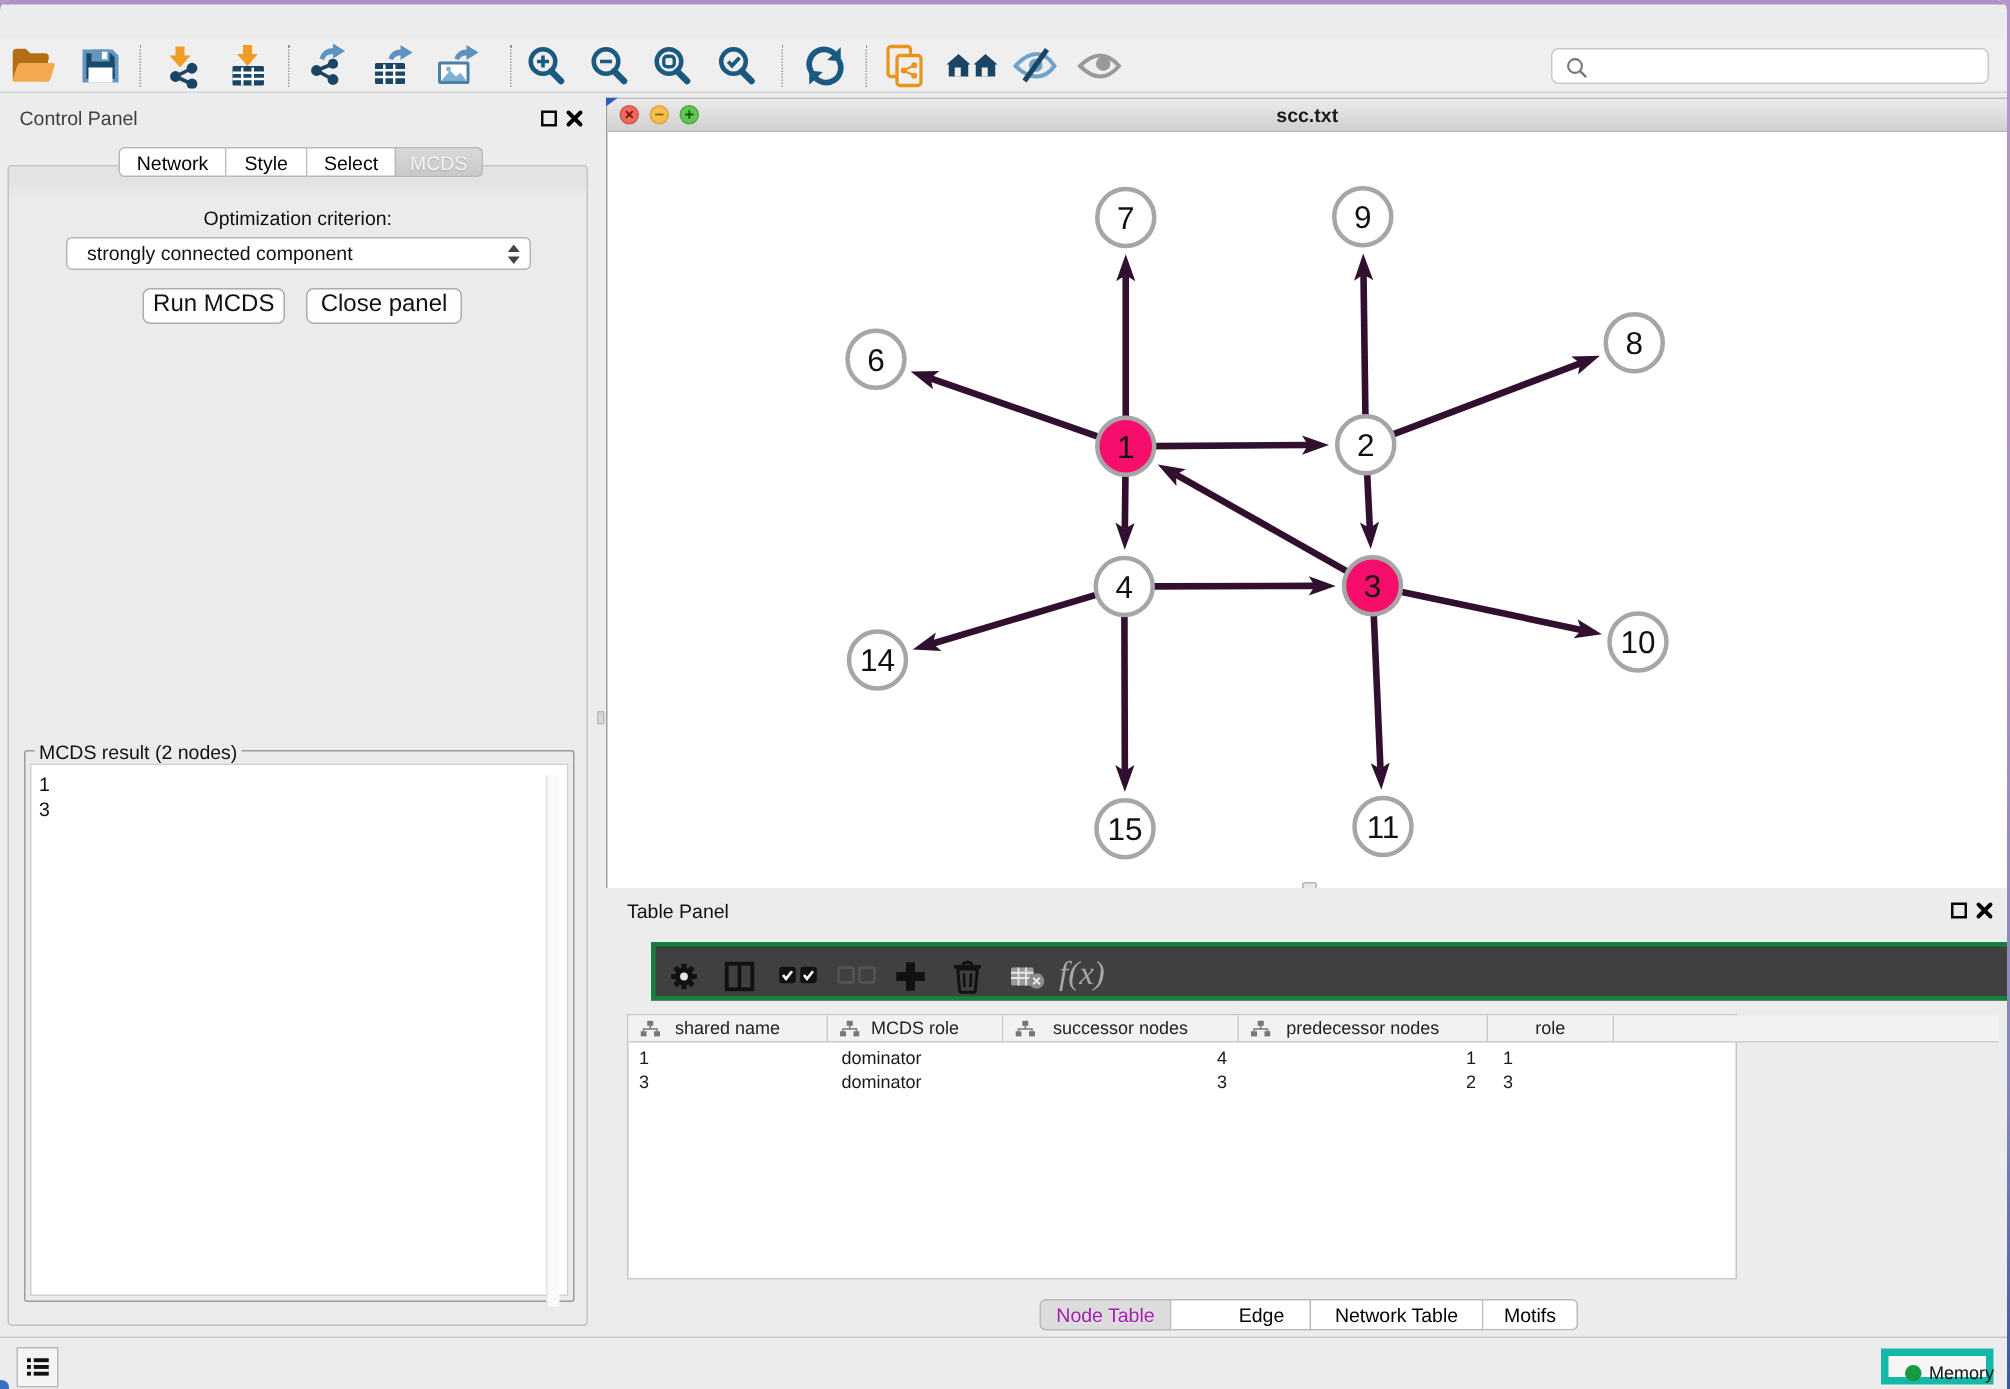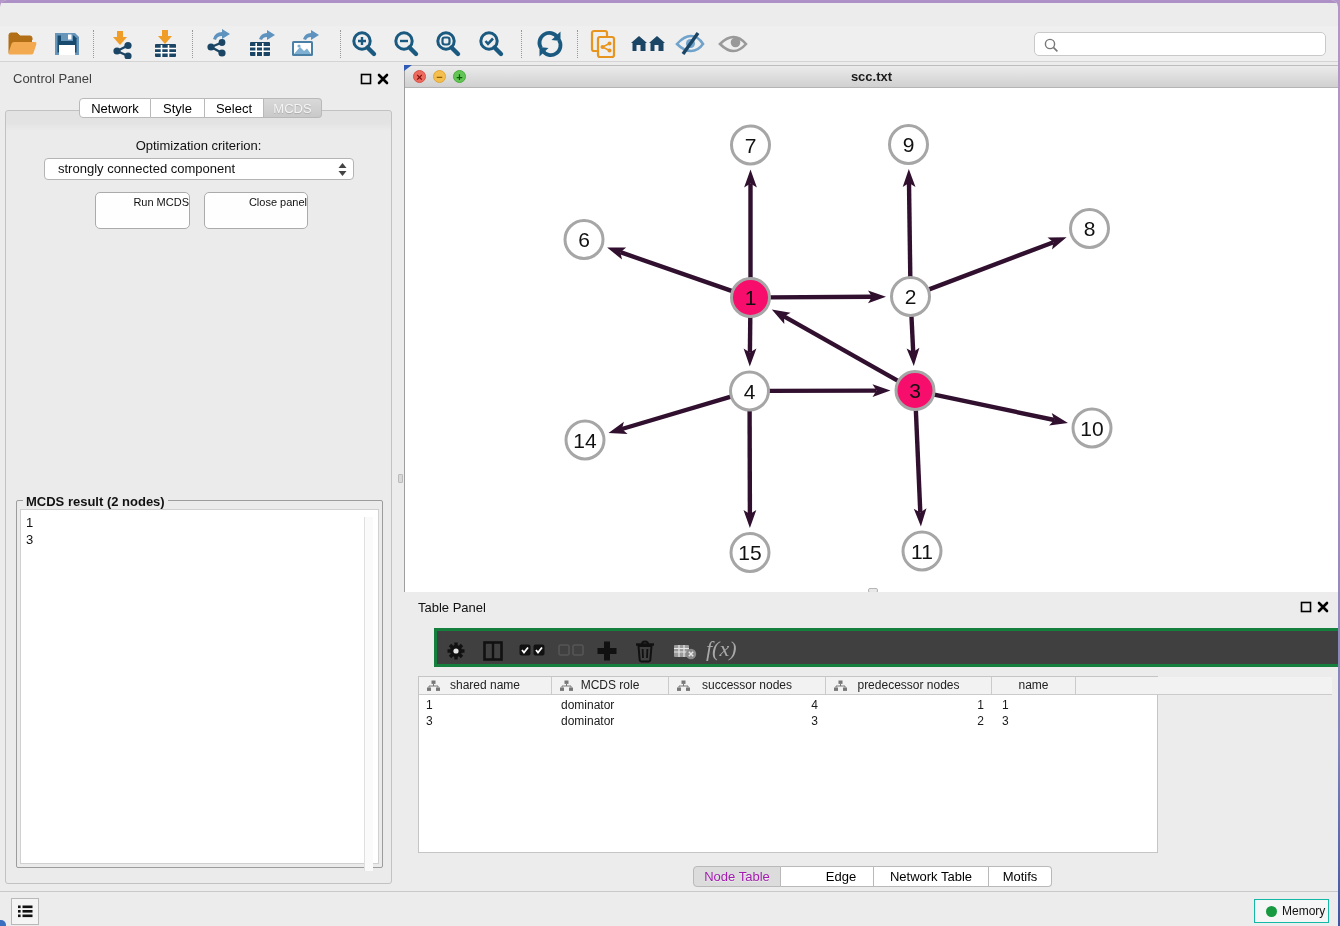--- a/index.html
+++ b/index.html
@@ -22,23 +22,23 @@
 #cpanel { position:absolute; left:0; top:62px; width:397px; height:828px; background:#ececec; }
 #cptitle { position:absolute; left:13px; top:9px; font-size:13px; color:#404040; }
 .tabrow { position:absolute; display:flex; height:20px; font-size:13px; z-index:5; }
 .tab { border:1px solid #b9b9b9; border-left:none; background:#fff; color:#000; text-align:center; line-height:19px; font-weight:500; }
 .tab.first { border-left:1px solid #b9b9b9; border-radius:4px 0 0 4px; }
 .tab.last { border-radius:0 4px 4px 0; }
 .tab.sel { background:linear-gradient(#d9d9d9,#c9c9c9); color:#f4f4f4; text-shadow:0 1px 1px #aaa; }
 #cppane { position:absolute; left:5px; top:48px; width:387px; height:774px; background:linear-gradient(#e3e3e3 0px,#e3e3e3 12px,#ebebeb 20px); border:1px solid #c2c2c2; border-radius:3px; }
 #optlabel { position:absolute; left:0; top:27px; width:100%; text-align:center; font-size:13px; color:#111; }
 #combo { position:absolute; left:38px; top:47px; width:310px; height:22px; background:#fff; border:1px solid #b4b4b4; border-radius:4px; font-size:13px; line-height:20px; padding-left:13px; color:#111; }
-.btn { position:absolute; top:81px; height:37px; background:#fefefe; border:1px solid #ababab; border-radius:5px; font-size:11px; text-align:right; line-height:19px; color:#111; }
+.btn { position:absolute; top:81px; height:24px; background:#fefefe; border:1px solid #ababab; border-radius:5px; font-size:16px; text-align:center; line-height:19px; color:#111; }
 #fieldset { position:absolute; left:10px; top:389px; width:367px; height:368px; border:1px solid #9c9c9c; border-radius:2px; }
-#fslabel { position:absolute; left:6px; top:-7px; font-size:13px; color:#111; background:#ebebeb; padding:0 3px;font-weight:bold; }
+#fslabel { position:absolute; left:6px; top:-7px; font-size:13px; color:#111; background:#ebebeb; padding:0 3px; }
 #resultarea { position:absolute; left:3px; top:8px; width:359px; height:355px; background:#fff; border:1px solid #d0d0d0; font-size:13px; line-height:16.5px; padding:5px 0 0 5px; color:#111; }
 #resscroll { position:absolute; right:5px; top:7px; width:9px; height:354px; background:#fafafa; border-left:1px solid #e0e0e0; }
 
 #netwin { position:absolute; left:404px; top:65px; width:934px; height:527px; background:#fff; border-left:1px solid #9e9e9e; border-top:1px solid #bdbdbd; }
 #nettitle { position:absolute; left:0; top:0; width:100%; height:22px; background:linear-gradient(#ebebeb,#d0d0d0); border-bottom:1px solid #b4b4b4; }
 .mtl { position:absolute; top:4px; width:13px; height:13px; border-radius:50%; font-size:11px; font-weight:bold; text-align:center; line-height:12px; }
 #nettitletext { position:absolute; top:3px; left:0; width:100%; text-align:center; font-size:13px; font-weight:bold; color:#1a1a1a; }
 #grip { position:absolute; left:463px; top:522px; width:10px; height:5px; background:#e8e8e8; border:1px solid #b5b5b5; border-radius:2px; }
 
 #tpanel { position:absolute; left:397px; top:592px; width:941px; height:297px; background:#ececec; }
@@ -48,21 +48,21 @@
 .th { position:absolute; top:0; height:18px; background:#f2f2f2; border-right:1px solid #cbcbcb; border-bottom:1px solid #cbcbcb; text-align:center; line-height:17px; color:#222; }
 .td { position:absolute; height:16px; line-height:16px; color:#1a1a1a; }
 .btabrow { position:absolute; top:274px; left:296px; }
 .btab { border:1px solid #b9b9b9; border-left:none; background:#fff; color:#000; text-align:center; line-height:20px; font-weight:500; float:left; height:21px; font-size:13px; }
 .btab.first { border-left:1px solid #b9b9b9; border-radius:4px 0 0 4px; }
 .btab.last { border-radius:0 4px 4px 0; }
 .btab.sel { background:#dcdcdc; color:#a21caf; text-shadow:0 1px 0 #eee; }
 
 #statusbar { position:absolute; left:0; top:891px; width:100%; height:35px; background:#ececec; border-top:1px solid #c9c9c9; }
 #listbtn { position:absolute; left:11px; top:6px; width:28px; height:27px; background:#f4f4f4; border:1px solid #b9b9b9; }
-#membtn { position:absolute; right:9px; top:7px; width:75px; height:24px; background:#f6f6f6; border:1px solid #14b8a6; font-size:12px; color:#111; }
+#membtn { position:absolute; right:9px; top:7px; width:75px; height:24px; background:#f6f6f6; border:5px solid #14b8a6; font-size:12px; color:#111; }
 #memdot { position:absolute; left:11px; top:6px; width:11px; height:11px; border-radius:50%; background:#189a41; }
 </style>
 </head>
 <body>
 <div id="win">
   <div id="purpletop"></div>
   <div id="toolbar">
     <svg class="ticon" style="left:6px;" width="32" height="30" viewBox="0 0 32 30">
       <path d="M3 24 L3 6 Q3 4 5 4 L11 4 L14 7 L24 7 Q26 7 26 9 L26 11" fill="#b26f15" stroke="#b26f15" stroke-width="1"></path>
       <path d="M3 24 L3 10 L26 11 L26 24 Z" fill="#b26f15"></path>
@@ -330,21 +330,21 @@
         <circle cx="18" cy="10" r="5.2" fill="#8a8a8a"></circle>
         <path d="M15.8 7.8 L20.2 12.2 M20.2 7.8 L15.8 12.2" stroke="#e6e6e6" stroke-width="1.5"></path>
       </svg>
       <div class="abs" style="left:269px;top:5px;font-family:'Liberation Serif',serif;font-style:italic;font-size:22px;color:#a8a8a8;">f(x)</div>
     </div>
     <div id="ttable">
       <div class="th" style="left:0; width:133px;">shared name</div>
       <div class="th" style="left:133px; width:117px;">MCDS role</div>
       <div class="th" style="left:250px; width:157px;">successor nodes</div>
       <div class="th" style="left:407px; width:166px;">predecessor nodes</div>
-      <div class="th" style="left:573px; width:84px;">name</div>
+      <div class="th" style="left:573px; width:84px;">role</div>
       <div class="th" style="left:657px; width:256px; border-right:none;"></div>
       <svg class="abs thicon" style="left:8px;top:3px;" width="13" height="12" viewBox="0 0 13 12">
           <g fill="#777">
             <rect x="4.5" y="0.5" width="4" height="3.4"></rect>
             <rect x="0" y="7.5" width="4" height="3.4"></rect>
             <rect x="9" y="7.5" width="4" height="3.4"></rect>
           </g>
           <path d="M6.5 4 L6.5 6 M2 7.5 L2 6 L11 6 L11 7.5" stroke="#777" stroke-width="1" fill="none"></path>
         </svg>
       <svg class="abs thicon" style="left:141px;top:3px;" width="13" height="12" viewBox="0 0 13 12">

